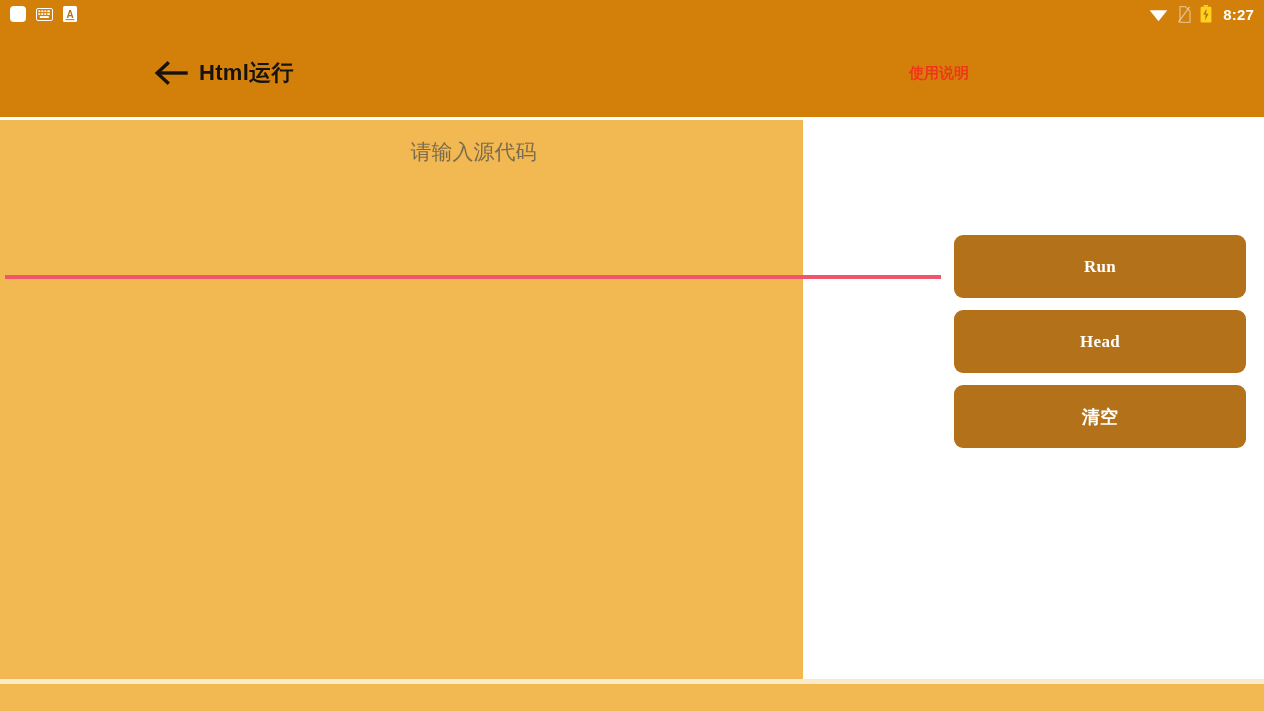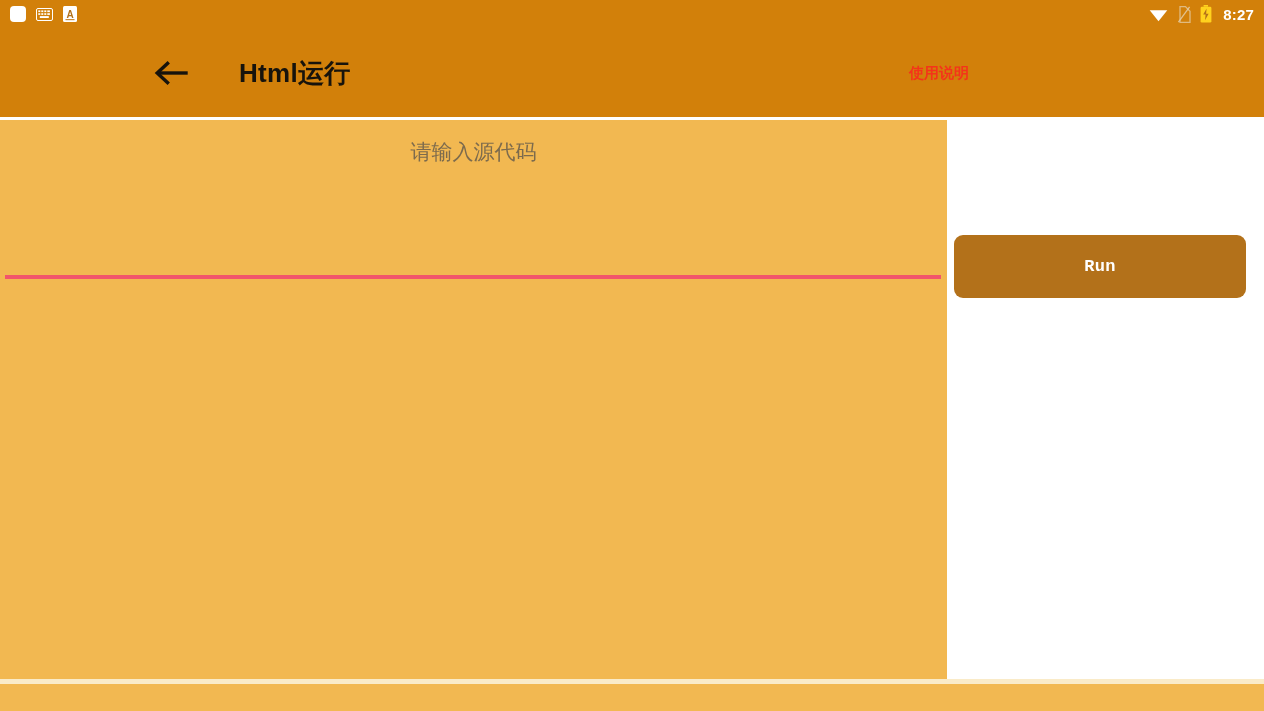--- a/index.html
+++ b/index.html
@@ -87,25 +87,24 @@
     align-items: center;
     justify-content: center;
     cursor: pointer;
   }
   .app-title {
     position: absolute;
     left: 199px;
     top: 50%;
     transform: translateY(-50%);
     color: #17130c;
-    font-size: 26px;
+    font-size: 22px;
     font-weight: bold;
     letter-spacing: 0.3px;
     white-space: nowrap;
-    margin-left: 40px;
   }
   .app-action {
     position: absolute;
     left: 909px;
     top: 50%;
     transform: translateY(-50%);
     color: #F4341A;
     font-size: 15px;
     font-weight: bold;
     white-space: nowrap;
@@ -119,21 +118,21 @@
     width: 1264px;
     height: 594px;
     background: #ffffff;
   }
 
   
   .code-panel {
     position: absolute;
     left: 0;
     top: 3px;
-    width: 947px;
+    width: 803px;
     height: 559px;
     background: #F2B851;
     box-sizing: border-box;
   }
   .code-placeholder {
     position: absolute;
     left: 0;
     top: 19px;
     width: 947px;
     text-align: center;
@@ -169,21 +168,21 @@
     flex-direction: column;
     gap: 12px;
   }
   .action-btn {
     width: 292px;
     height: 63px;
     background: #B3711A;
     border: none;
     border-radius: 9px;
     color: #ffffff;
-    font-family: Liberation Mono, monospace;
+    font-family: Liberation Serif, serif;
     font-size: 17px;
     font-weight: bold;
     letter-spacing: 0.3px;
     cursor: pointer;
     display: flex;
     align-items: center;
     justify-content: center;
     padding: 10px;
   }
   .action-btn.cn {
@@ -286,20 +285,22 @@
   <div class="content">
 
     <div class="code-panel">
       <div class="code-caret-area"></div>
       <div class="code-placeholder">请输入源代码</div>
       <div class="code-underline"></div>
     </div>
 
     <div class="button-col">
       <button class="action-btn">Run</button>
+      <button class="action-btn">Head</button>
+      <button class="action-btn cn">清空</button>
     </div>
 
     <div class="h-divider"></div>
 
     <div class="path-panel">
       <div class="path-click"></div>
 
     </div>
 
   </div>

